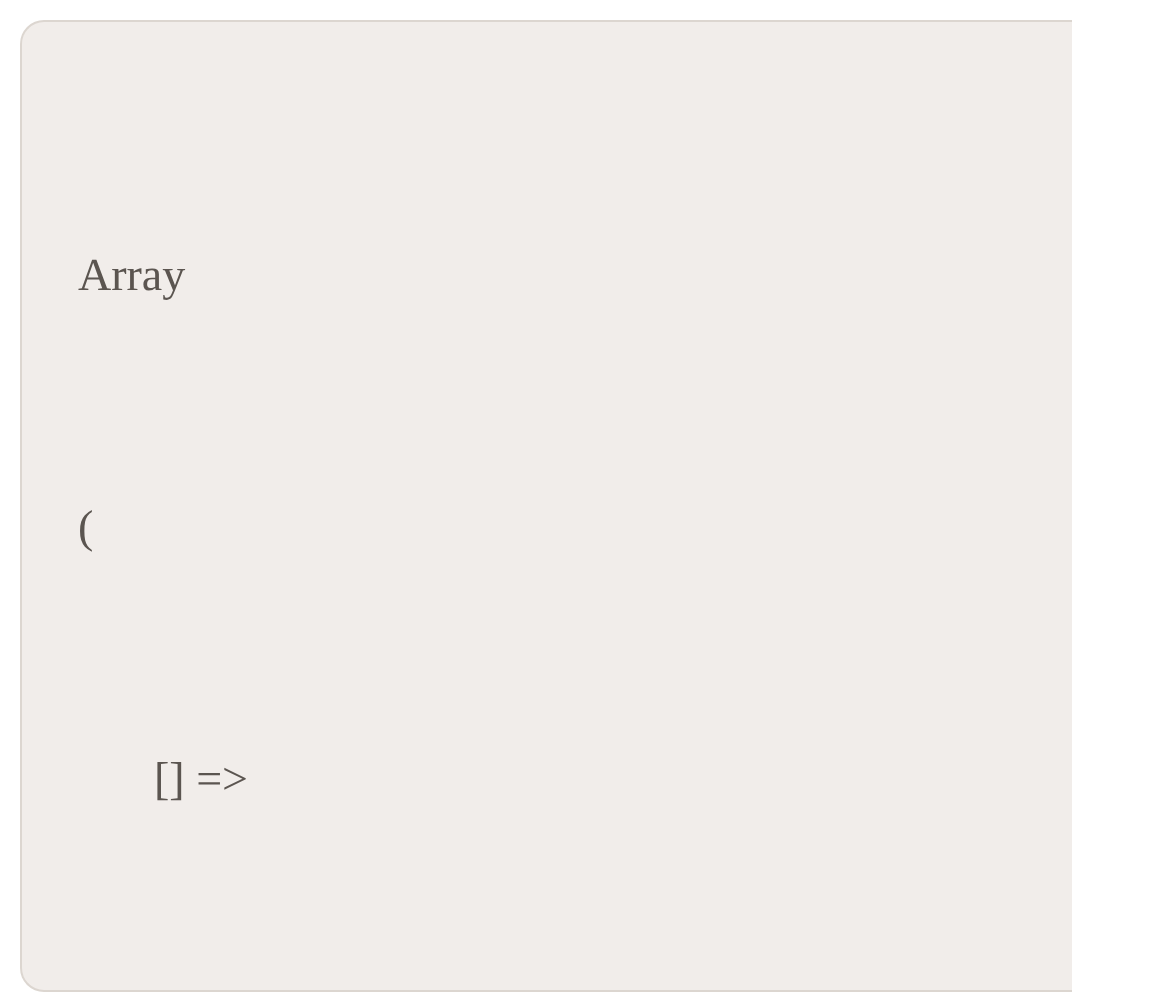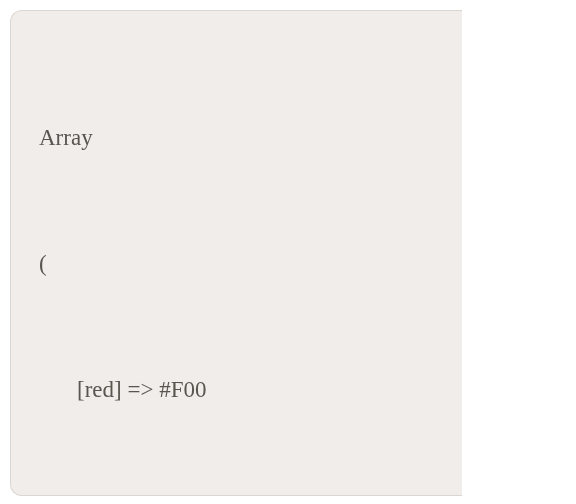--- a/index.html
+++ b/index.html
@@ -8,21 +8,21 @@
     padding: 0;
     width: 576px;
     height: 504px;
     background: #fff;
     font-family: Georgia, 'Times New Roman', Times, serif;
   }
   .panel {
     position: absolute;
     left: 10px;
     top: 10px;
-    width: 452px;
+    width: 526px;
     height: 486px;
     background: #f1edea;
     border: 1px solid #dcd6d0;
     border-right: none;
     border-radius: 12px 0 0 12px;
     padding: 22px 0 22px 28px;
     overflow: hidden;
   }
   .pre {
     font-family: Georgia, 'Times New Roman', Times, serif;
@@ -35,19 +35,18 @@
   .pre .indent { display:inline-block; width: 38px; }
 </style>
 </head>
 <body>
 
 <div class="panel">
 
   <div class="pre">
     <div>Array</div>
     <div>(</div>
-    <div><span class="indent"></span>[<span>red</span>] =&gt; <span>#F00</span></div>
     <div><span class="indent"></span>[] =&gt; </div>
     
     
   </div>
 
 </div>
 
 </body></html>

